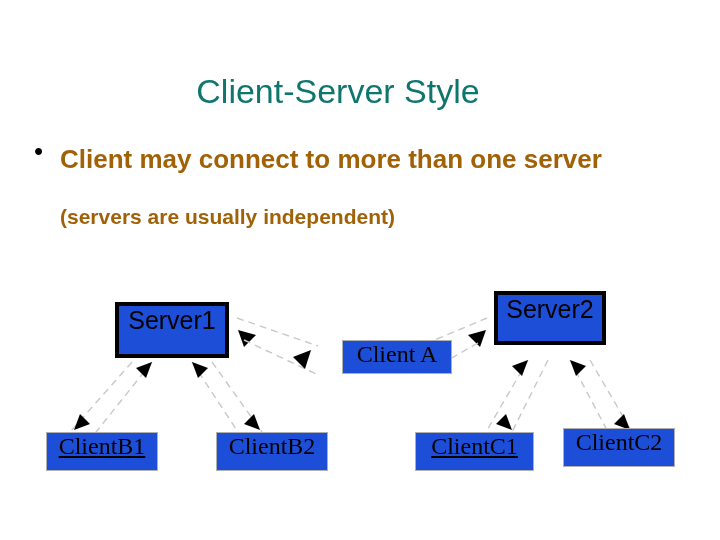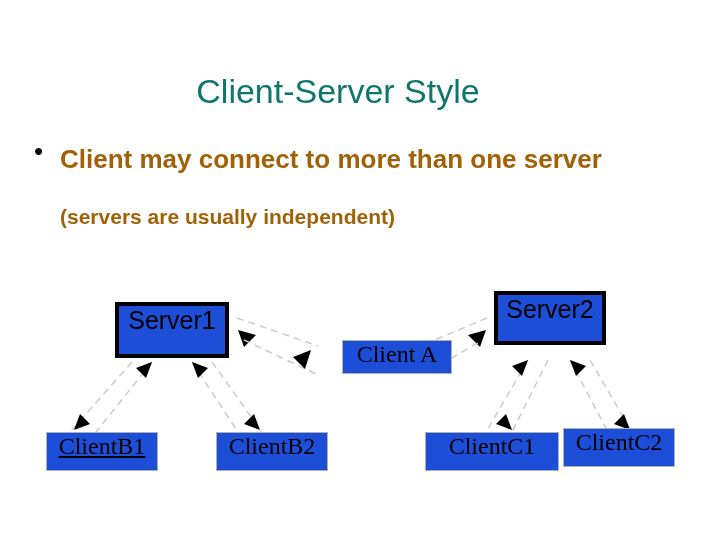--- a/index.html
+++ b/index.html
@@ -94,21 +94,21 @@
     font-family: "Liberation Serif", serif;
     font-size: 24px;
     font-weight: 400;
     z-index: 5;
   }
   #node-server1 { left: 115px; top: 302px; width: 114px; height: 56px; }
   #node-server2 { left: 494px; top: 291px; width: 112px; height: 54px; }
   #node-clientA  { left: 316px; top: 340px; width: 110px; height: 34px; margin-left: 26px; }
   #node-clientB1 { left: 46px;  top: 432px; width: 112px; height: 39px; text-decoration: underline; }
   #node-clientB2 { left: 192px; top: 432px; width: 112px; height: 39px; margin-left: 24px; }
-  #node-clientC1 { left: 425px; top: 432px; width: 134px; height: 39px; }
+  #node-clientC1 { left: 415px; top: 432px; width: 119px; height: 39px; text-decoration: underline; }
   #node-clientC2 { left: 563px; top: 428px; width: 112px; height: 39px; }
 
   #edges {
     position: absolute;
     left: 0; top: 0;
     width: 720px; height: 540px;
     z-index: 1;
   }
   .edge-line {
     stroke: #c9c9c9;

